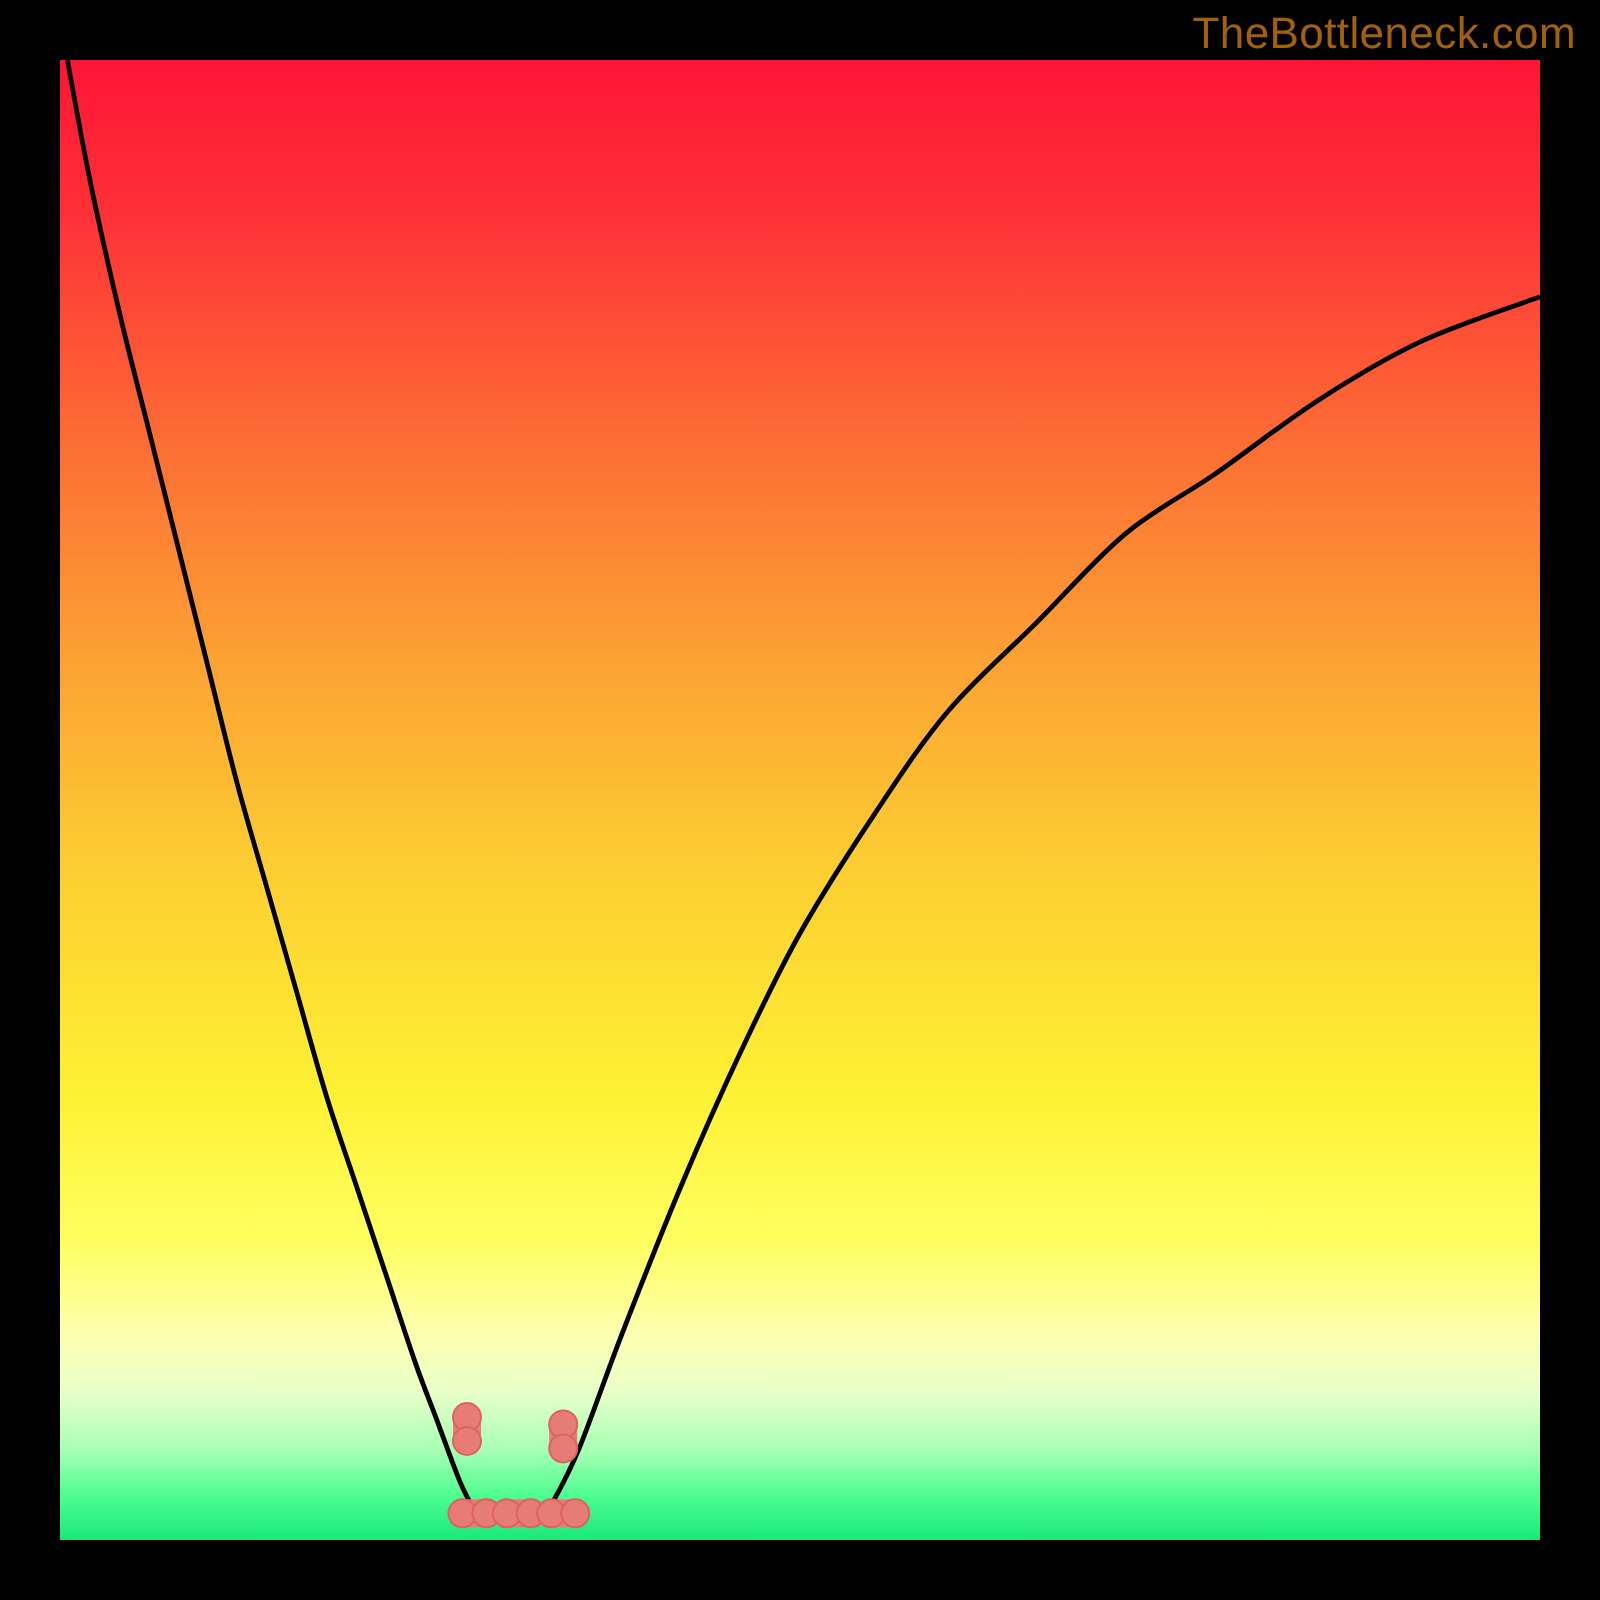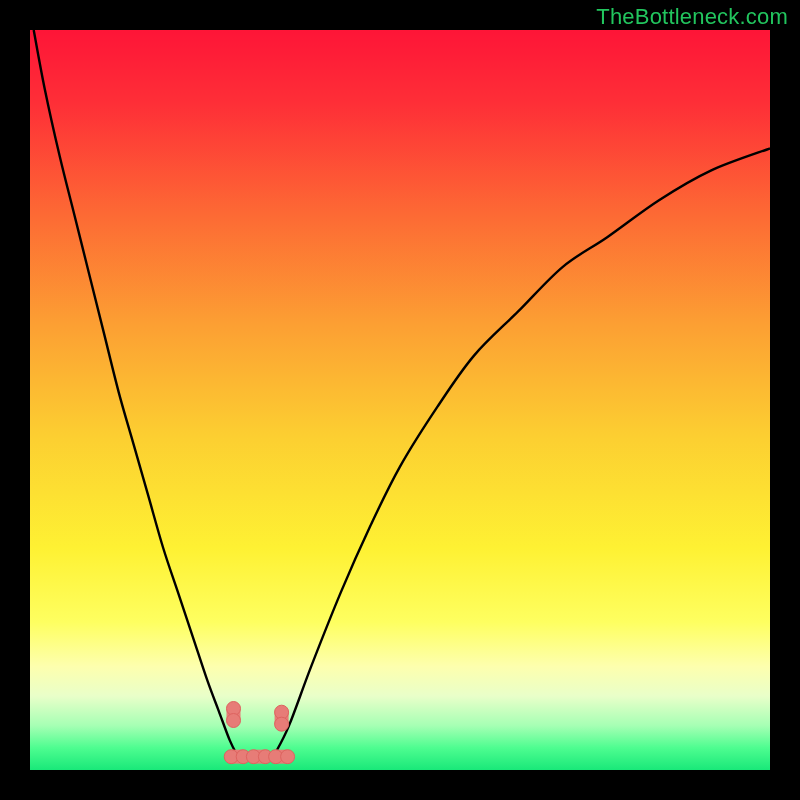--- a/index.html
+++ b/index.html
@@ -16,21 +16,21 @@
     left: 0;
     top: 0;
     width: 800px;
     height: 800px;
     background: #000;
   }
   .watermark {
     position: absolute;
     top: 4px;
     right: 12px;
-    color: #22c55e;
+    color: #a16207;
     font-size: 22px;
     font-weight: 400;
     letter-spacing: 0.2px;
   }
   .plot {
     position: absolute;
     left: 30px;
     top: 30px;
     width: 740px;
     height: 740px;

